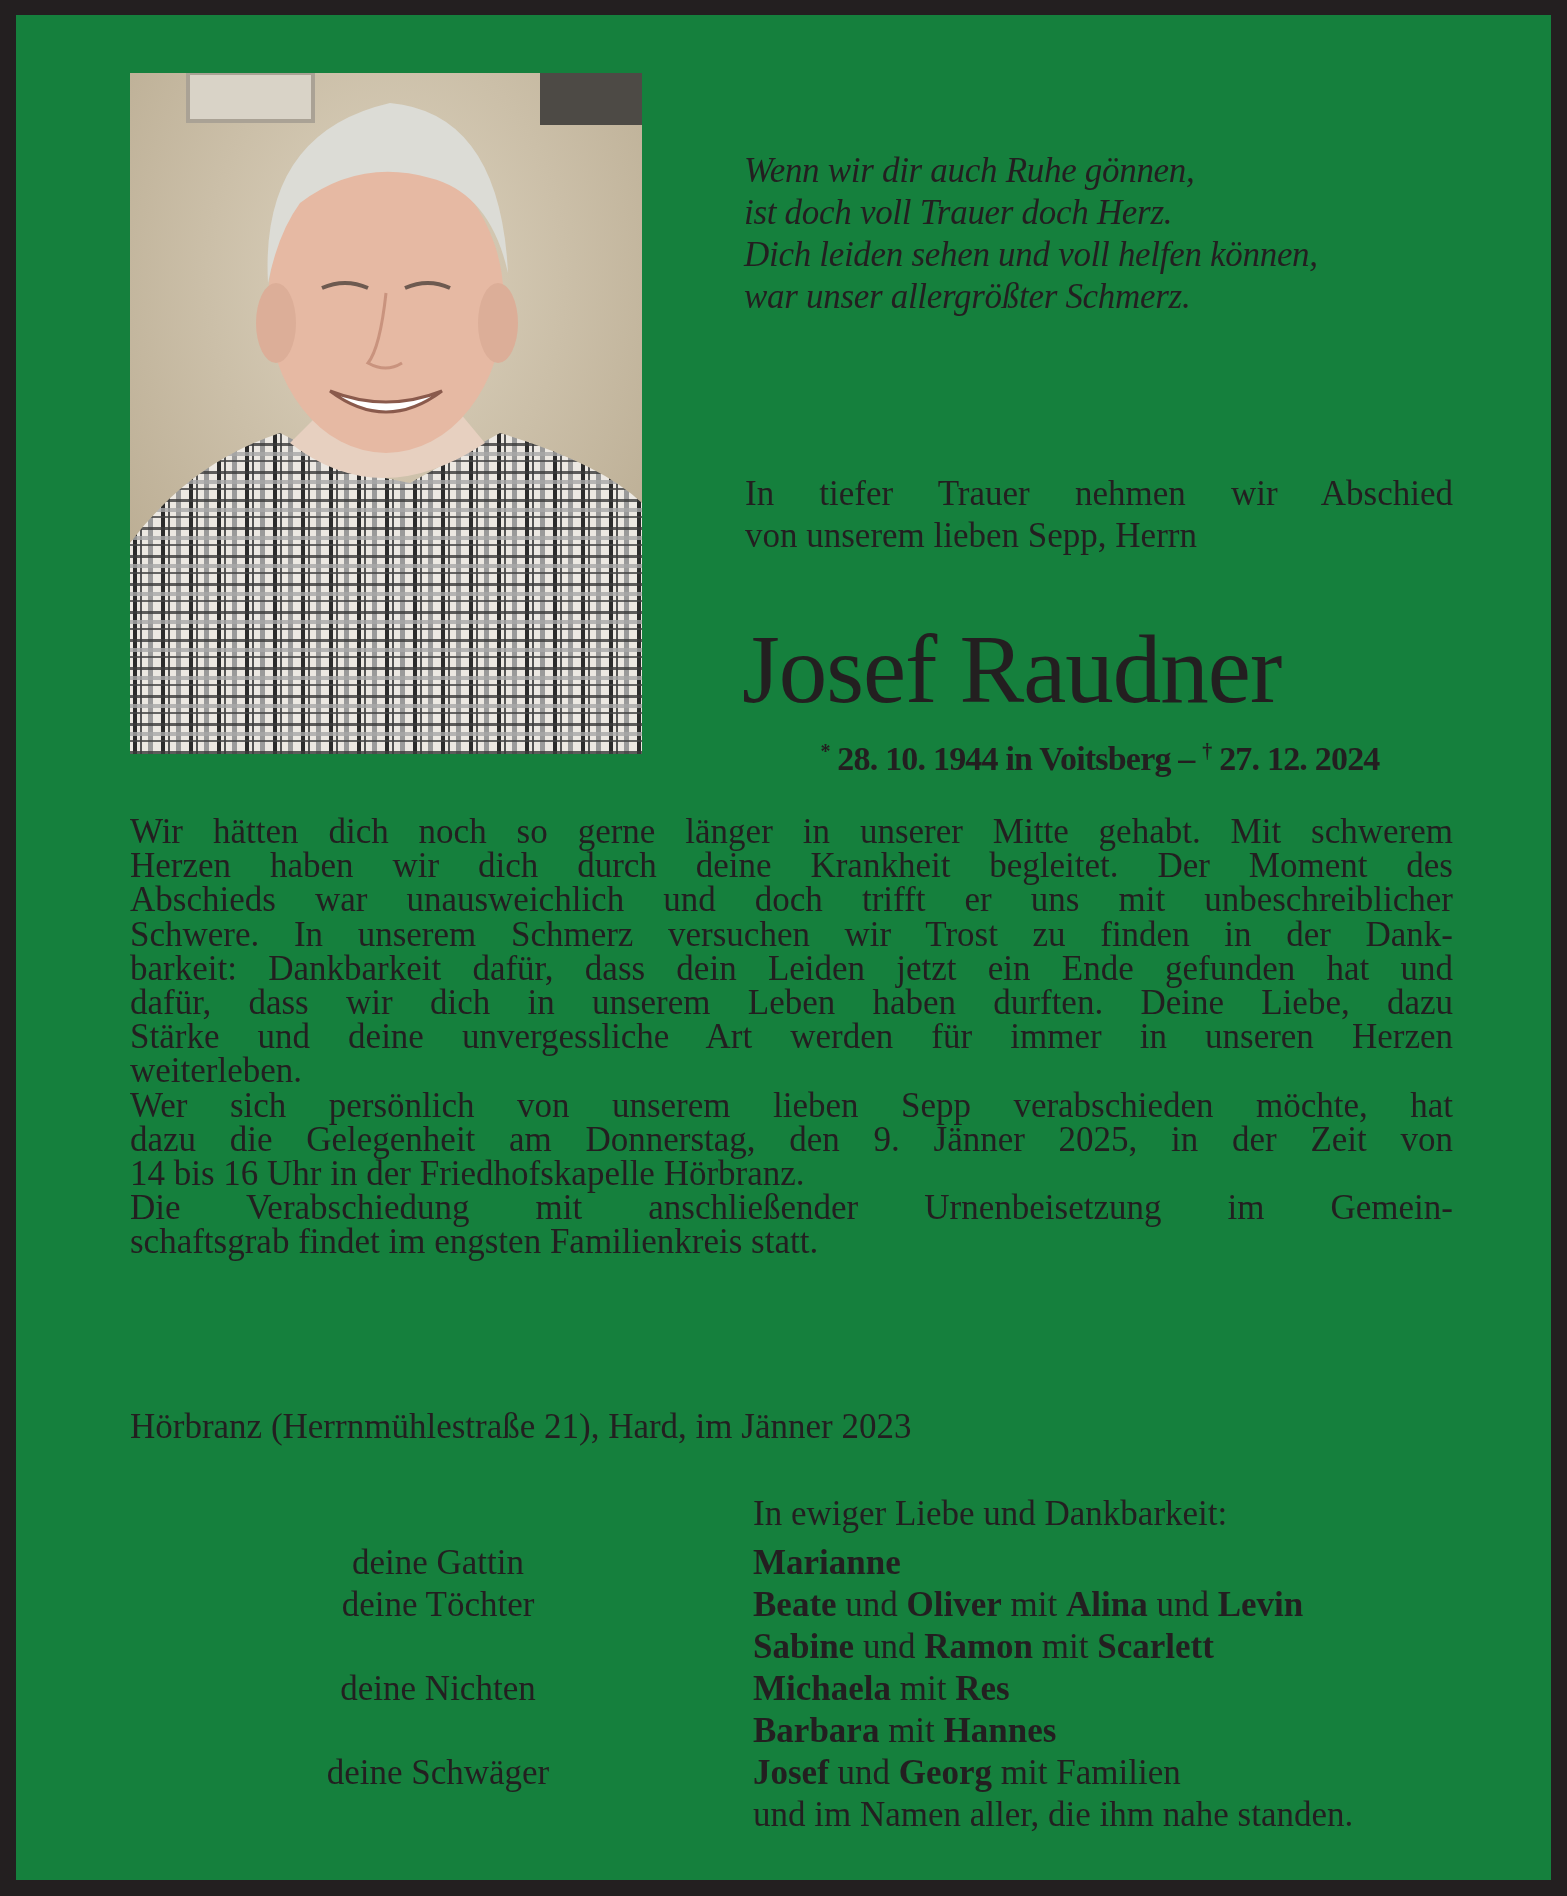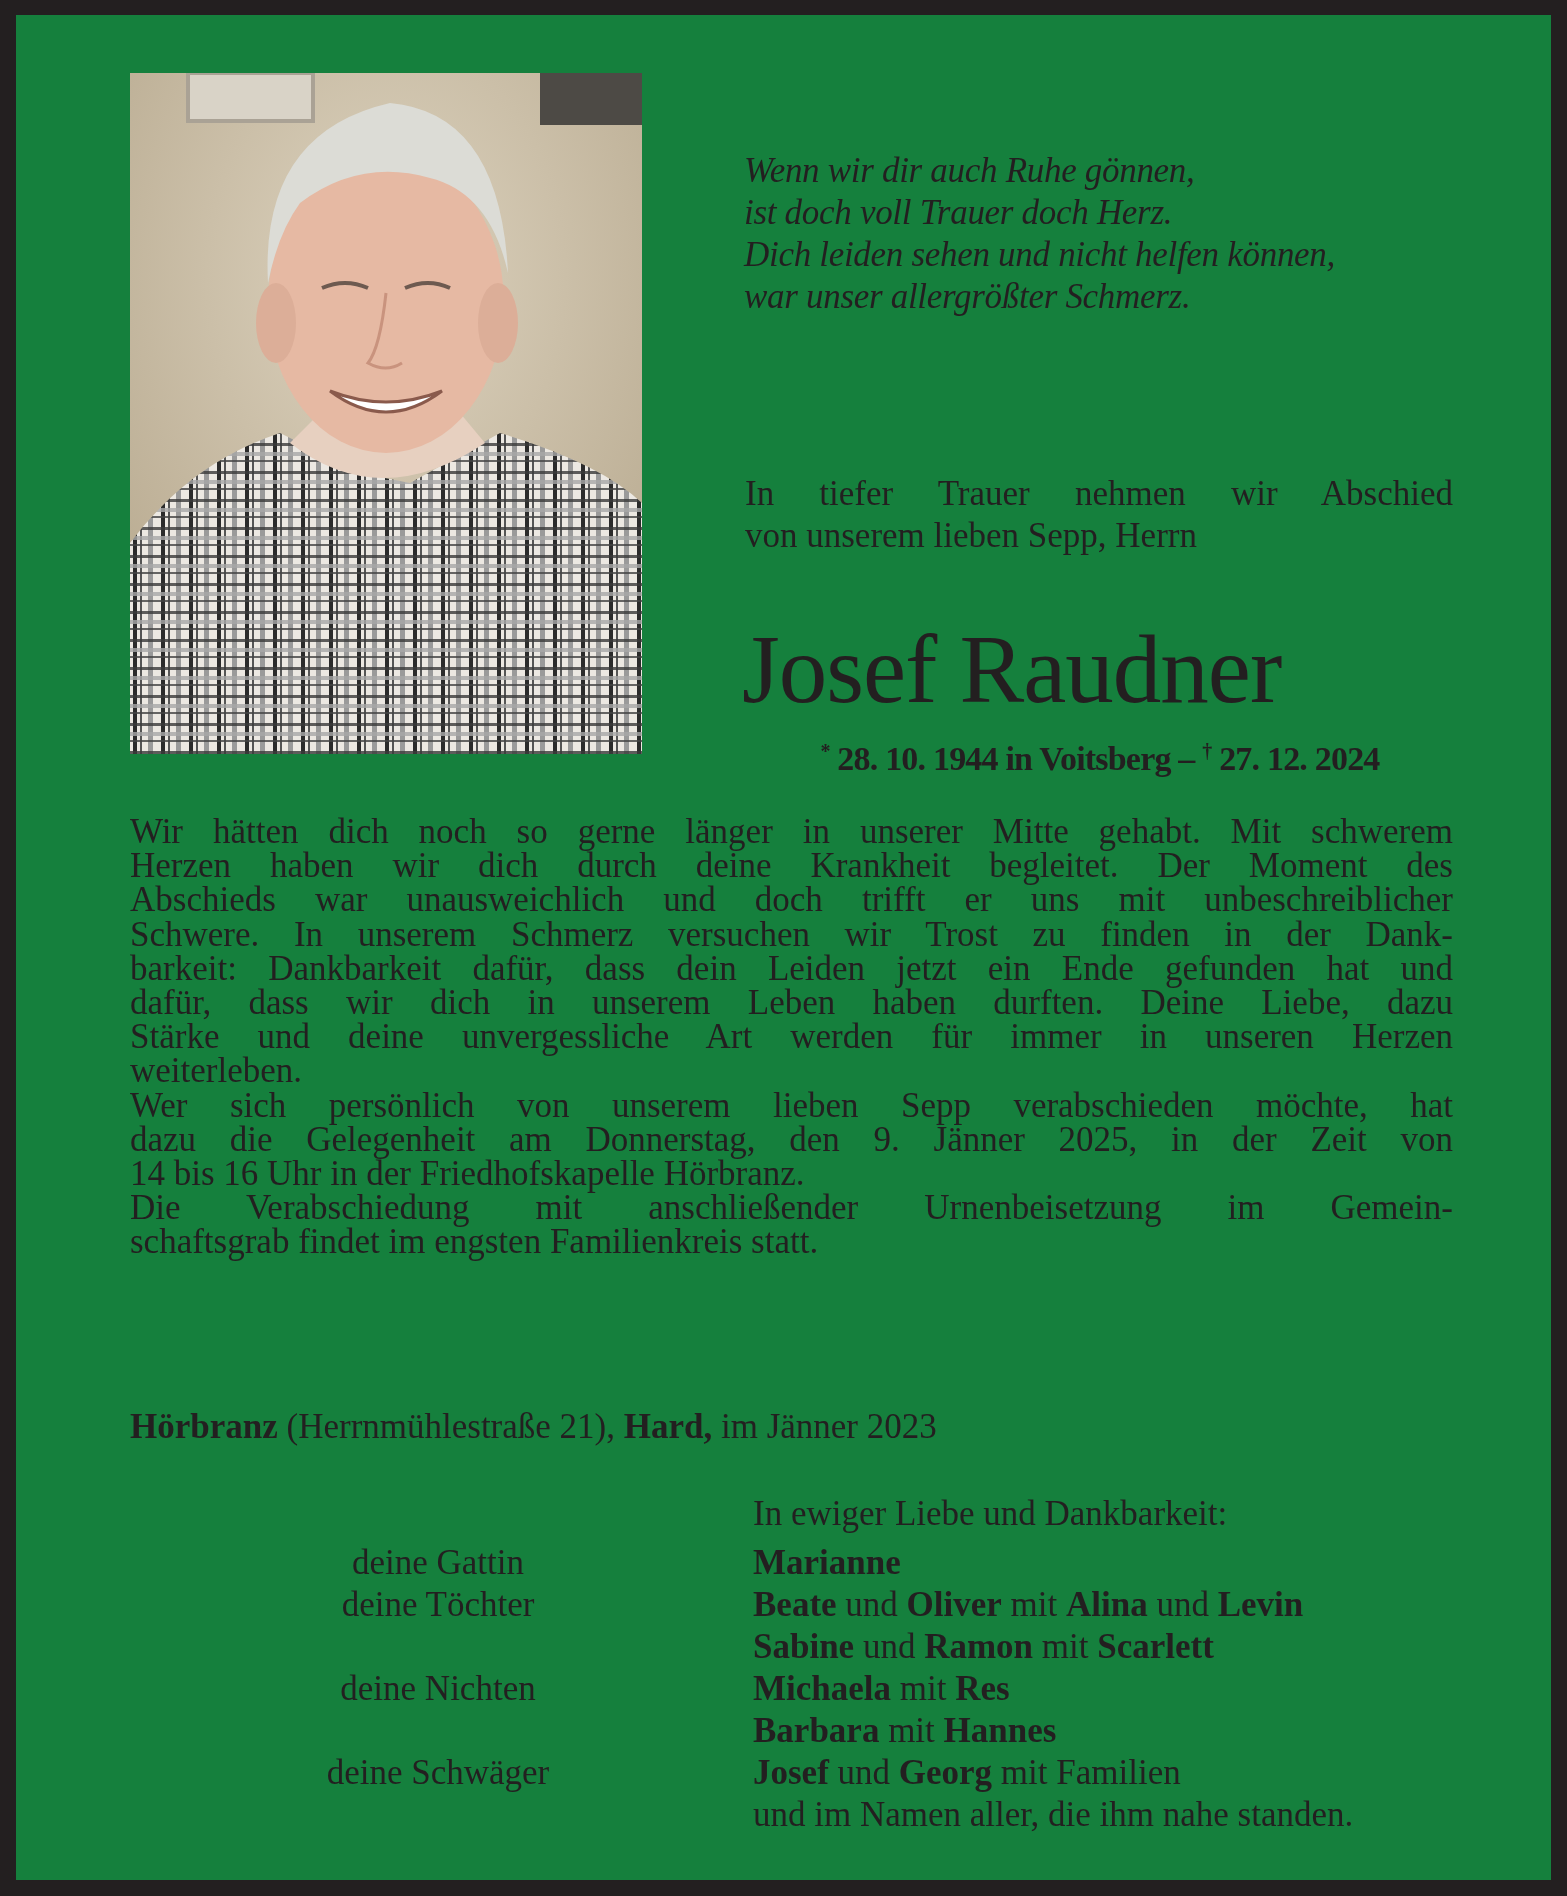--- a/index.html
+++ b/index.html
@@ -81,21 +81,21 @@
     }
     .body .ln.last { text-align-last: left; }
 
     .place {
       position: absolute;
       left: 114px; top: 1391px;
       font-size: 35px;
       line-height: 42px;
       white-space: nowrap;
     }
-    .place b { font-weight: bold; }
+    .place b { font-weight: normal; }
 
     .thanks {
       position: absolute;
       left: 737px; top: 1478px;
       font-size: 35px;
       line-height: 42px;
       white-space: nowrap;
     }
     .family {
       position: absolute;
@@ -143,21 +143,21 @@
       <path d="M192 215 Q 215 205 238 215" stroke="#6d5a50" stroke-width="4" fill="none"></path>
       <path d="M275 215 Q 298 205 320 215" stroke="#6d5a50" stroke-width="4" fill="none"></path>
       <path d="M256 220 Q 250 275 238 290 Q 256 300 272 290" stroke="#c9937e" stroke-width="3" fill="none"></path>
       <path d="M200 318 Q 256 360 312 318 Q 256 340 200 318 Z" fill="#ffffff" stroke="#8a5a4c" stroke-width="3"></path>
     </svg>
   </div>
 
   <div class="poem">
     <div>Wenn wir dir auch Ruhe gönnen,</div>
     <div>ist doch voll Trauer doch Herz.</div>
-    <div>Dich leiden sehen und nicht helfen können,</div>
+    <div>Dich leiden sehen und voll helfen können,</div>
     <div>war unser allergrößter Schmerz.</div>
   </div>
 
   <div class="intro">
     <span class="l1">In tiefer Trauer nehmen wir Abschied</span>
     <span class="l2">von unserem lieben Sepp, Herrn</span>
   </div>
 
   <div class="name">Josef Raudner</div>
 

